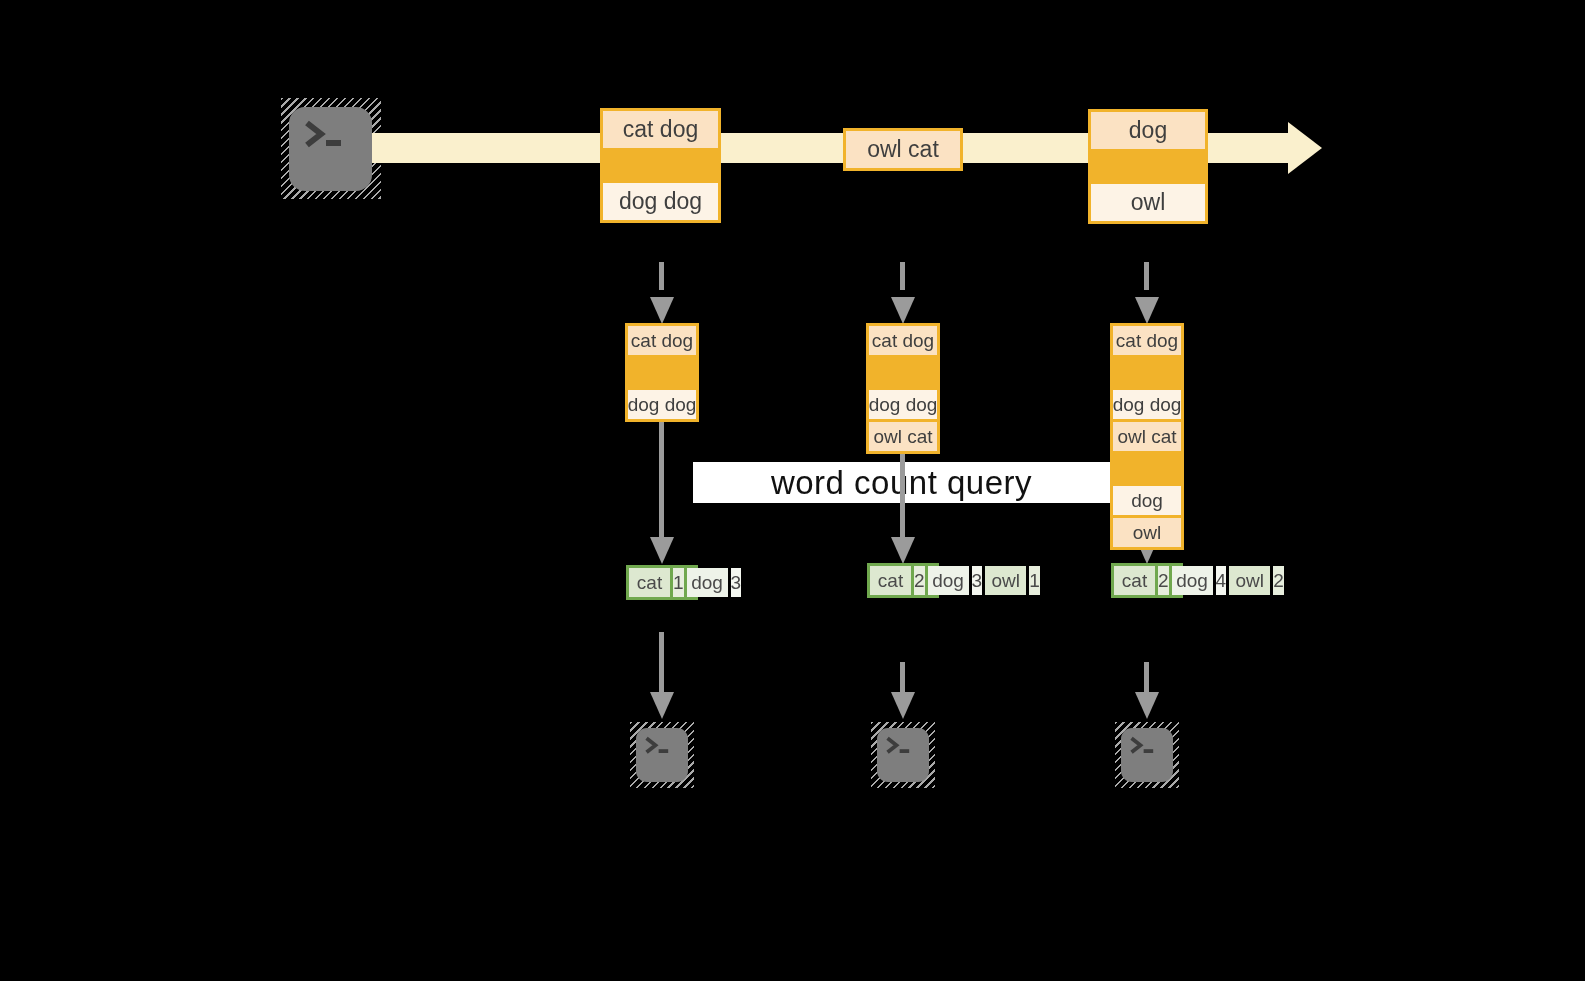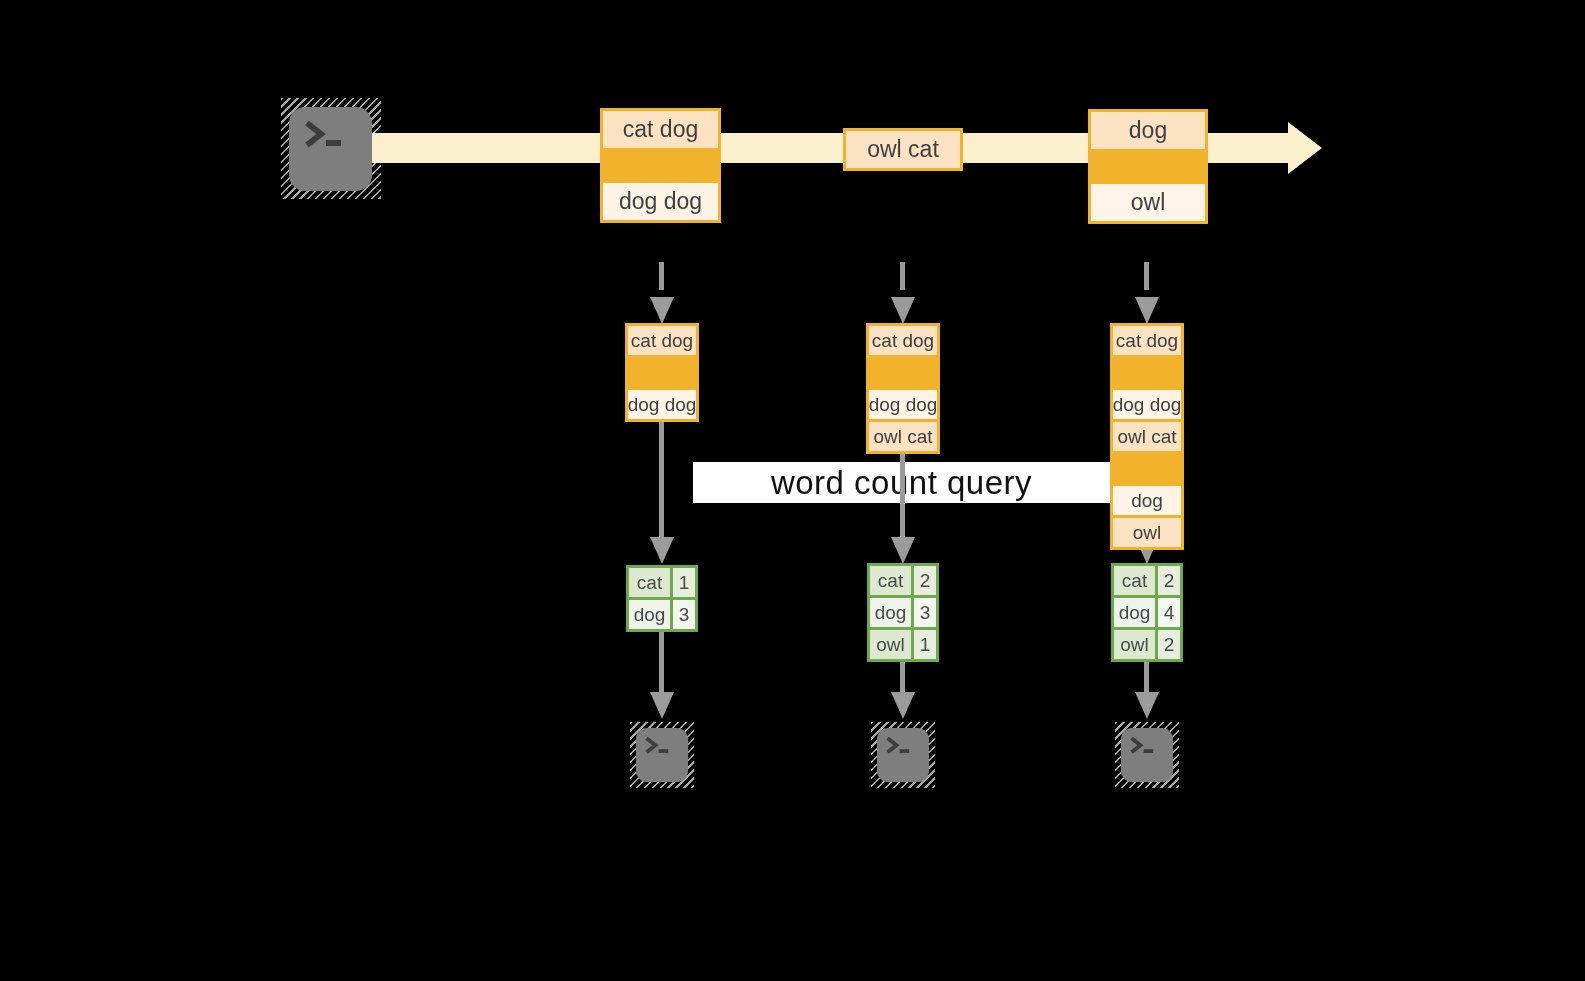--- a/index.html
+++ b/index.html
@@ -40,21 +40,21 @@
          border-left:12px solid transparent;border-right:12px solid transparent;
          border-top:27px solid #9b9b9b;}
 
   
   .wcq{position:absolute;left:693px;top:462px;width:417px;height:41px;background:#fff;z-index:2;
        display:flex;align-items:center;justify-content:center;
        font-size:33px;font-weight:300;color:#111;letter-spacing:.5px;}
 
   
   .gtable{position:absolute;z-index:4;width:72px;background:#70a84e;border:3px solid #70a84e;
-          display:flex;flex-direction:column;gap:3px;box-sizing:border-box;text-align:right;}
+          display:flex;flex-direction:row;gap:3px;box-sizing:border-box;text-align:right;}
   .grow{display:flex;gap:3px;}
   .gcell{height:29px;display:flex;align-items:center;justify-content:center;
          font-size:19px;color:#4a4a4a;}
   .glabel{width:41px;}
   .gvalue{flex:1;}
   .rA .glabel{background:#dde8d0;} .rA .gvalue{background:#e7eedd;}
   .rB .glabel{background:#eef3e9;} .rB .gvalue{background:#f4f7f0;}
 </style>
 </head>
 <body>

